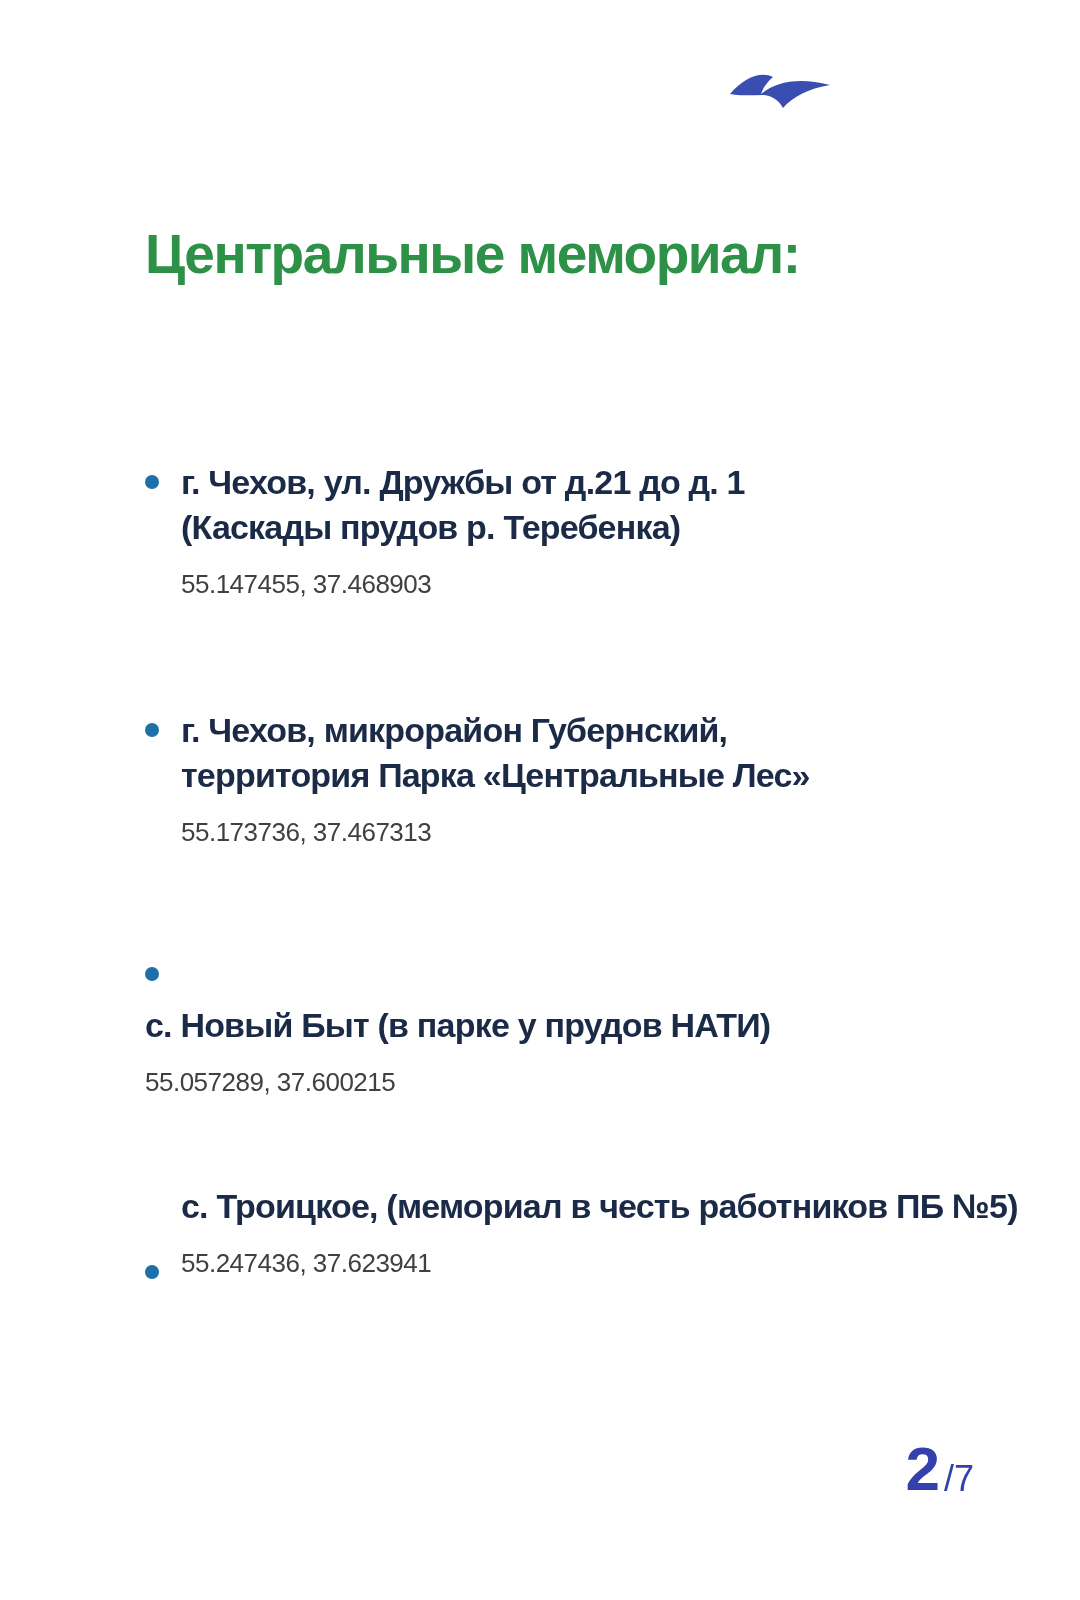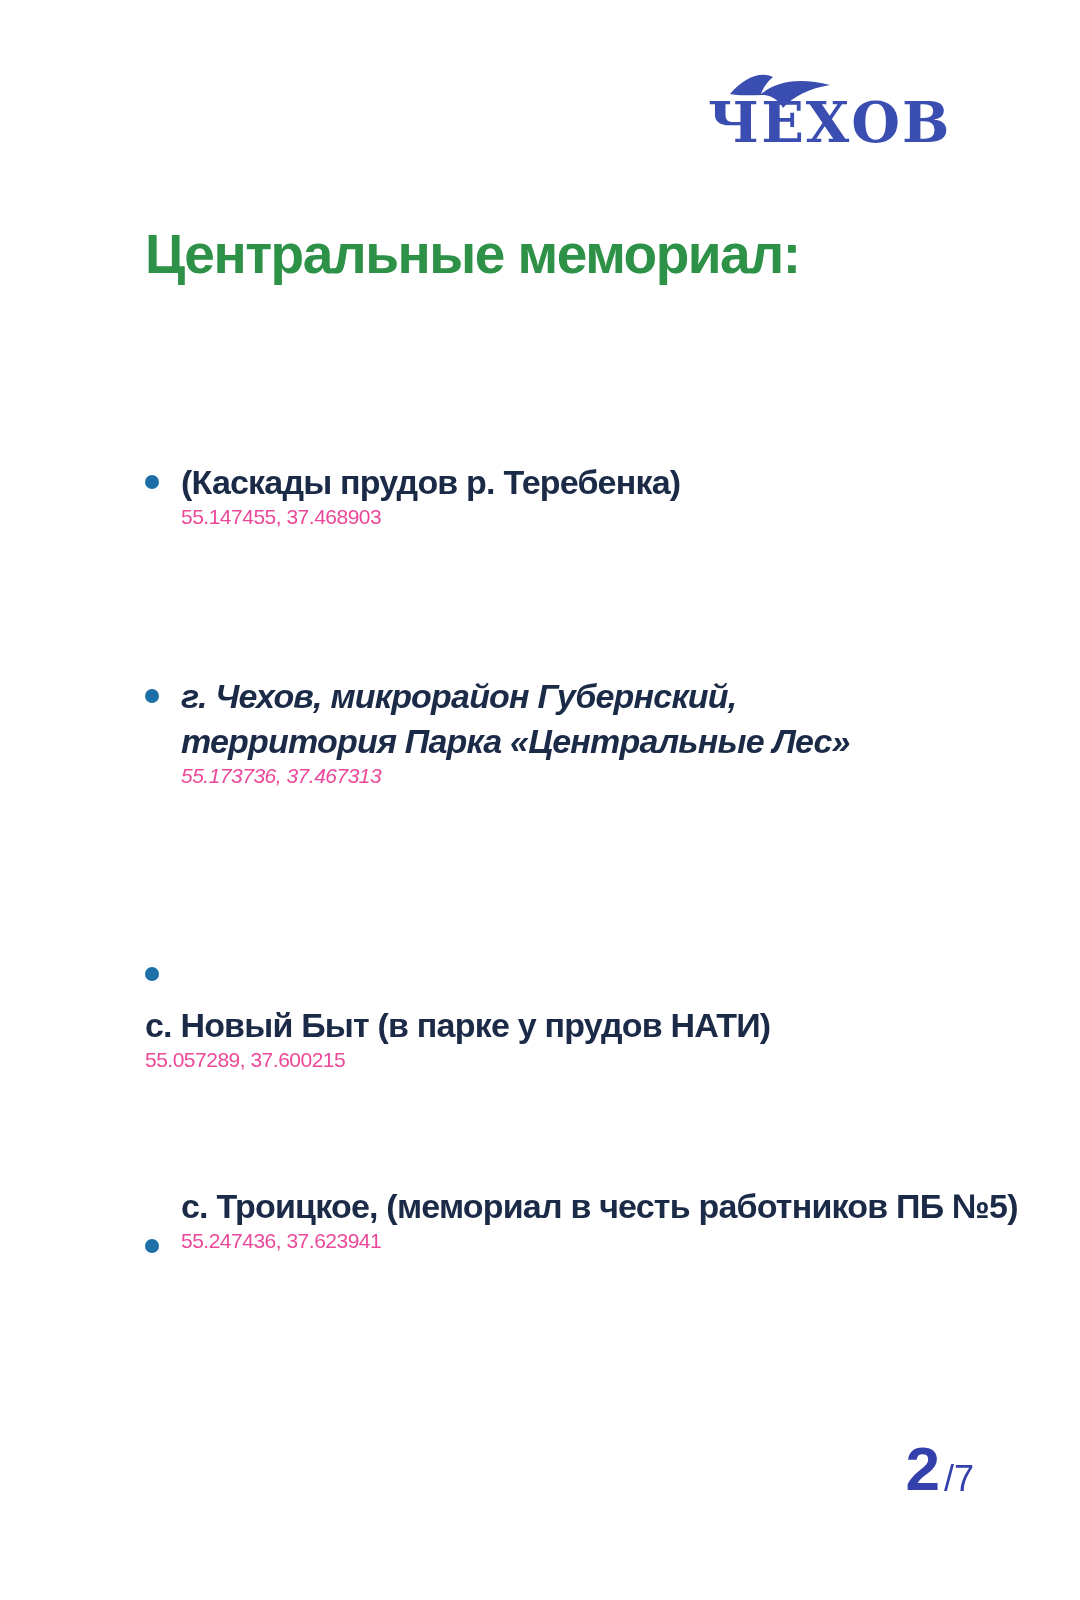--- a/index.html
+++ b/index.html
@@ -55,45 +55,45 @@
 
   
   .item {
     position: absolute;
     left: 145px;
     display: flex;
     gap: 22px;
     width: 830px;
   }
   .item-1 { top: 460px; }
-  .item-2 { top: 674px; font-style: italic; }
+  .item-2 { top: 708px; }
   .item-3 { top: 952px; flex-direction: column; }
   .item-4 { top: 1184px; align-items: flex-end; }
   .bullet {
     flex: none;
     width: 14px;
     height: 14px;
     border-radius: 50%;
     background: #1d6fa8;
     margin-top: 15px;
   }
   .item-name {
     font-size: 34px;
     font-weight: bold;
     letter-spacing: -0.8px;
     line-height: 1.32;
     color: #1b2b47;
     white-space: nowrap;
   }
   .item-coords {
-    margin-top: 0;
-    font-size: 21px;
+    margin-top: 19px;
+    font-size: 26px;
     font-weight: 400;
     letter-spacing: -0.5px;
-    color: #ec4899;
+    color: #404040;
   }
 
   
   .page-num {
     position: absolute;
     top: 1438px;
     right: 106px;
     display: flex;
     align-items: flex-end;
     color: #3440ab;
@@ -113,28 +113,28 @@
 </style>
 </head>
 <body>
 
 <div class="page">
 
   <div class="logo">
     <svg class="logo-bird" viewBox="0 0 104 38" xmlns="http://www.w3.org/2000/svg">
       <path fill="#3a4db1" d="M2 24 C16 8 32 1 45 7 C39 12 35 18 33 24 C48 11 72 7 102 15 C82 18 64 27 55 38 C51 30 44 26 36 25 C24 25 10 26 2 24 Z"></path>
     </svg>
-    <div class="logo-text">ЧЕХОВ</div>
   </div>
 
   <div class="title">Центральные мемориал:</div>
 
   <div class="item item-1">
     <div class="bullet"></div>
     <div class="item-text">
+      <div class="item-name">г. Чехов, ул. Дружбы от д.21 до д. 1</div>
       <div class="item-name">(Каскады прудов р. Теребенка)</div>
       <div class="item-coords">55.147455, 37.468903</div>
     </div>
   </div>
 
   <div class="item item-2">
     <div class="bullet"></div>
     <div class="item-text">
       <div class="item-name">г. Чехов, микрорайон Губернский,</div>
       <div class="item-name">территория Парка «Центральные Лес»</div>

